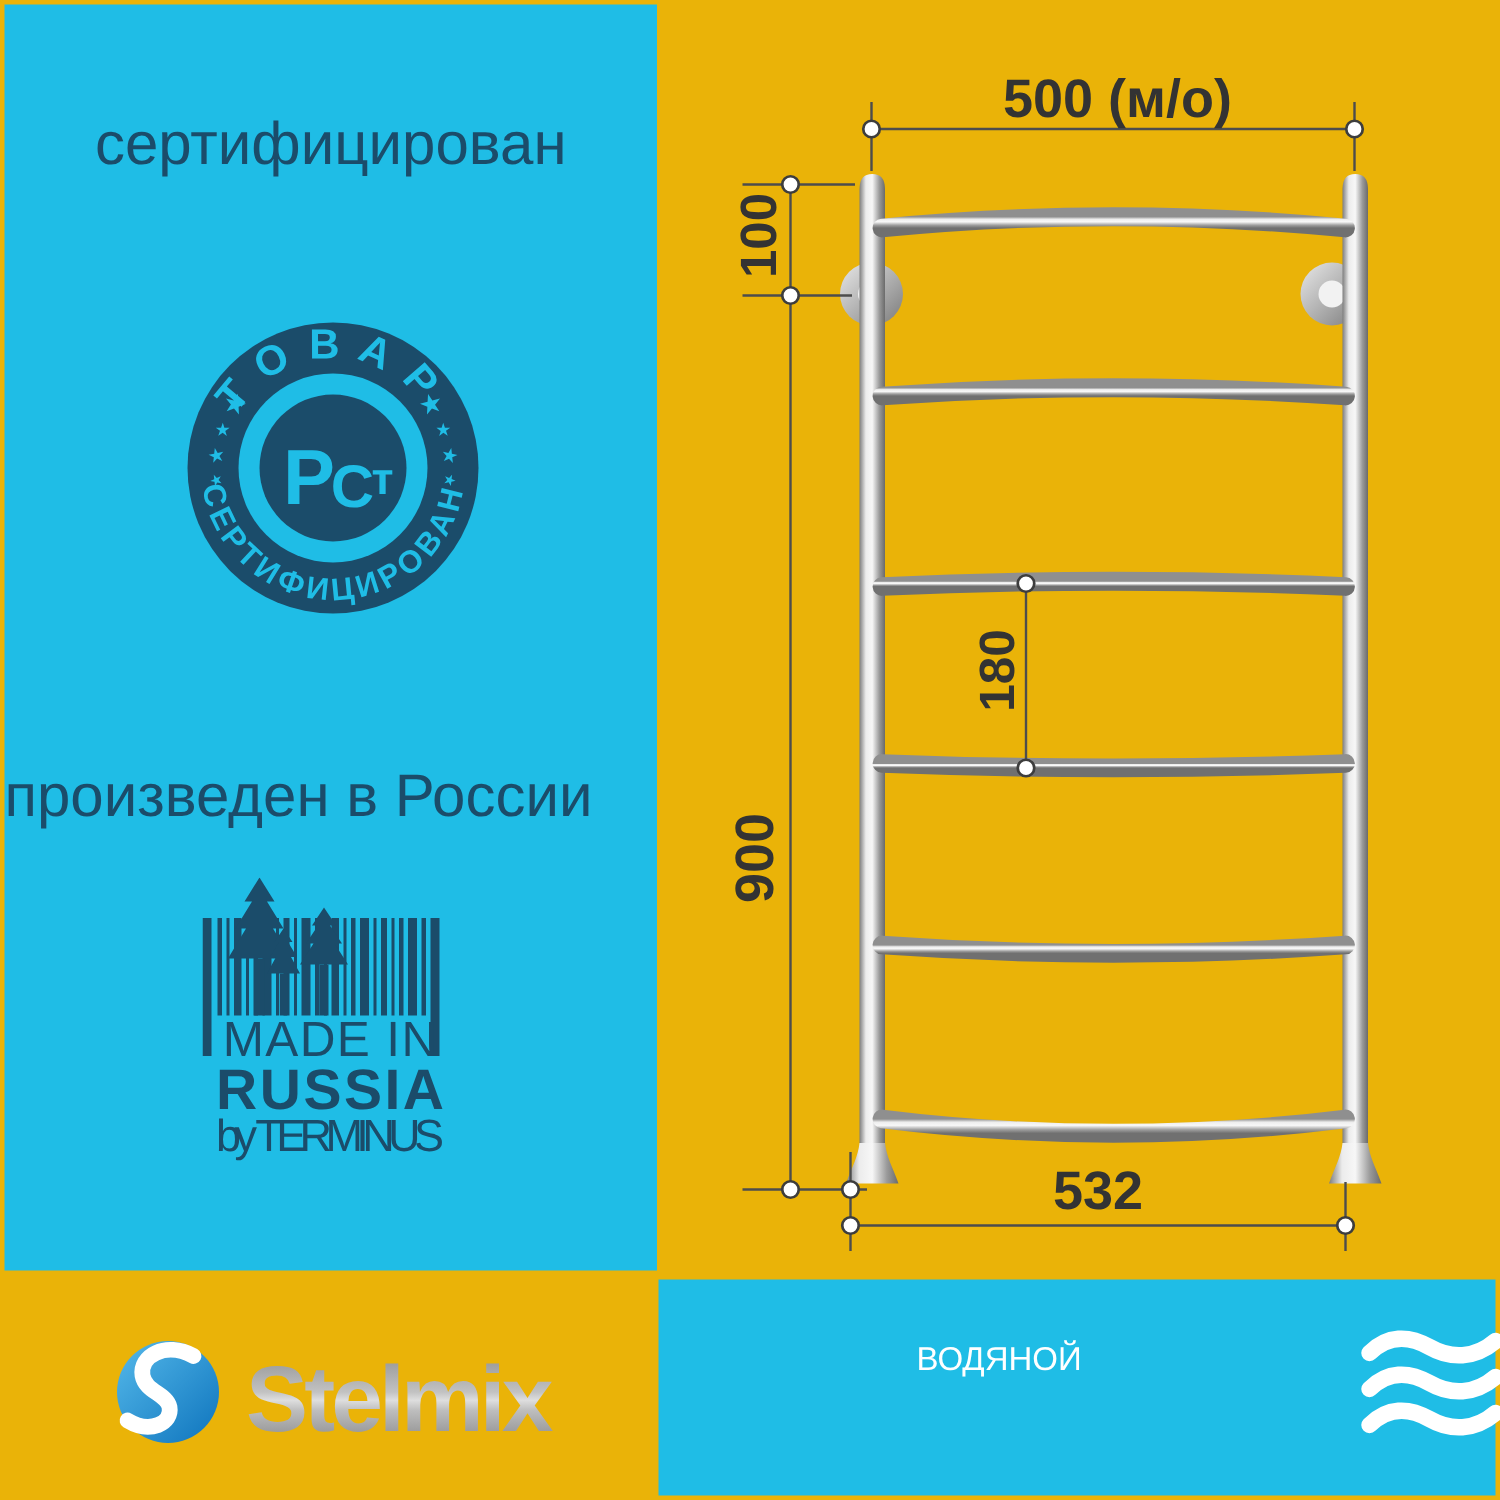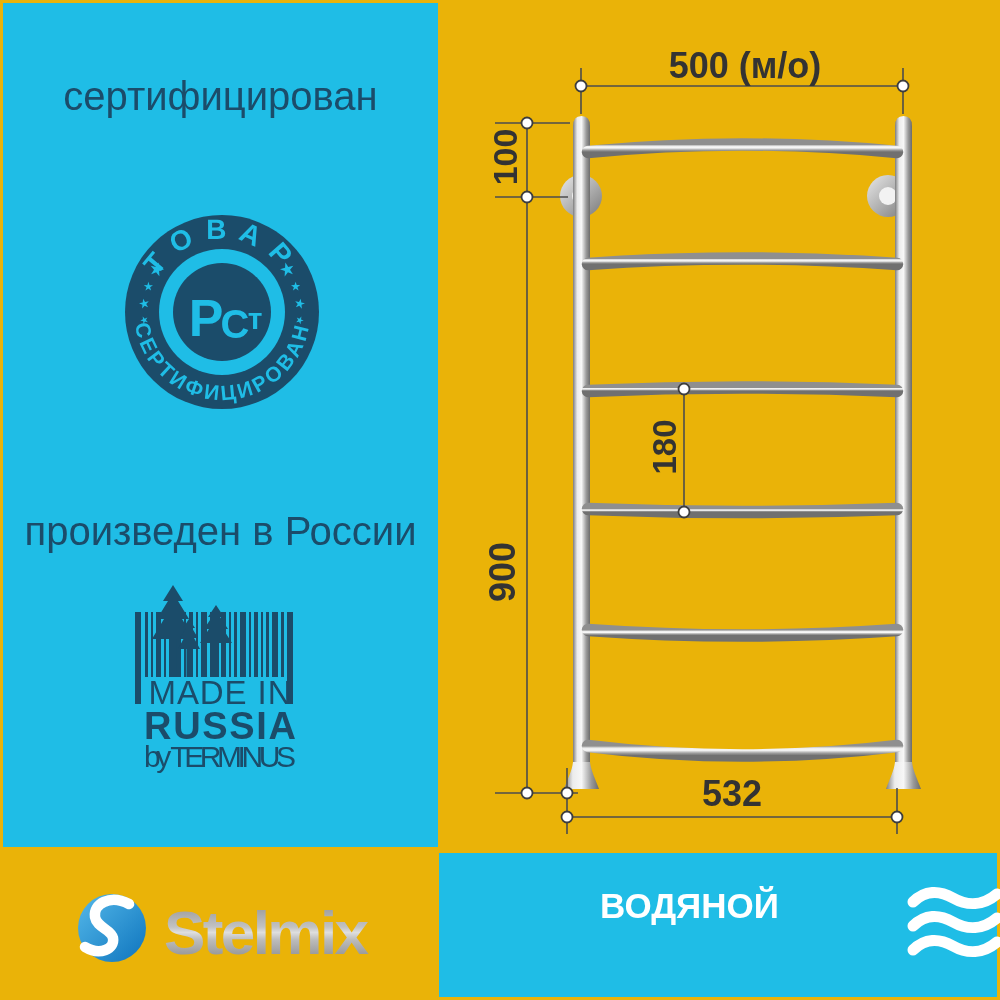--- a/index.html
+++ b/index.html
@@ -2,29 +2,29 @@
 <html><head>
 <meta charset="utf-8">
 <style>
   html,body{margin:0;padding:0;background:#ffffff;}
   .page{position:relative;width:1000px;height:1000px;background:#eab308;overflow:hidden;
         font-family:"Liberation Sans","DejaVu Sans",sans-serif;}
   .panel-left{position:absolute;left:3px;top:3px;width:435px;height:844px;background:#1FBDE6;}
   .panel-br{position:absolute;left:439px;top:853px;width:558px;height:144px;background:#1FBDE6;}
   .cert-text{position:absolute;left:0;top:75px;width:100%;text-align:center;
              color:#1B4C6A;font-size:40px;line-height:36px;font-weight:500;}
-  .produced{position:absolute;left:0;top:506px;width:100%;text-align:center;
+  .produced{position:absolute;left:0;top:506px;width:100%;
             color:#1B4C6A;font-size:40px;font-weight:500;}
   .stamp-svg{position:absolute;left:119px;top:209px;width:200px;height:200px;}
   .barcode-svg{position:absolute;left:132px;top:582px;width:170px;height:190px;}
   .drawing-svg{position:absolute;left:0;top:0;width:1000px;height:1000px;}
   .brand-svg{position:absolute;left:72px;top:888px;width:310px;height:80px;}
   .waves-svg{position:absolute;left:468px;top:33px;width:100px;height:78px;}
-  .product-text{position:absolute;left:161px;top:31px;color:#ffffff;font-weight:bold;
-                font-size:35px;line-height:43px;letter-spacing:0px;white-space:nowrap;}
+  .product-text{position:absolute;left:172px;top:31px;color:#ffffff;font-weight:normal;
+                font-size:22px;line-height:43px;letter-spacing:0px;white-space:nowrap;}
   svg text{font-family:"Liberation Sans","DejaVu Sans",sans-serif;}
 </style>
 </head>
 <body>
 
 <div class="page">
 
   <div class="panel-left">
     <div class="cert-text">
       <div>сертифицирован</div>

